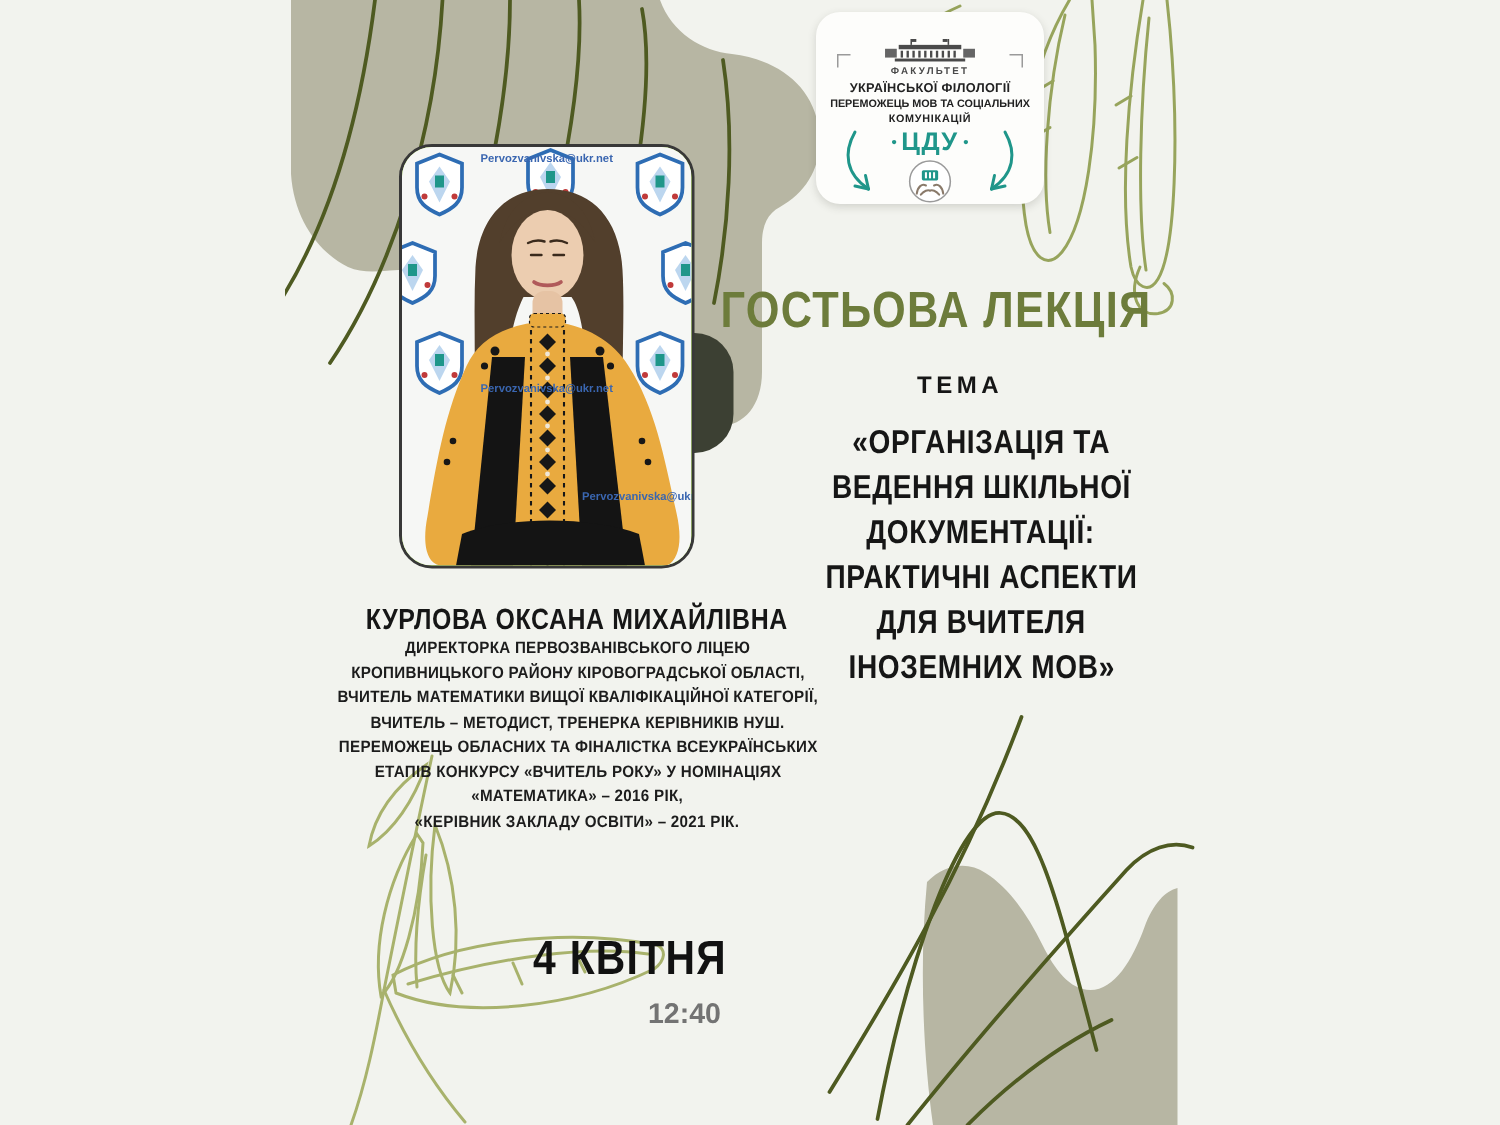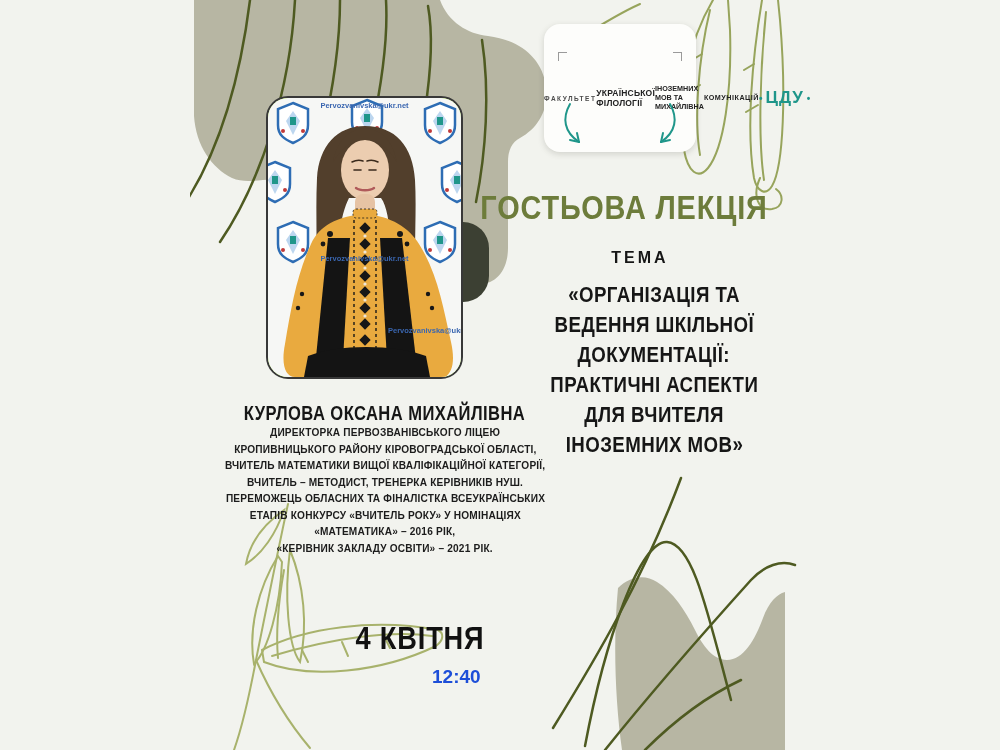--- a/index.html
+++ b/index.html
@@ -16,31 +16,31 @@
   .tema{left:470px;top:249px;width:340px;text-align:center;font-size:16px;font-weight:800;
         letter-spacing:3px;color:#161616;z-index:4;}
   .topic{left:474px;top:280px;width:360px;text-align:center;font-size:22px;font-weight:800;
          line-height:30px;letter-spacing:.5px;color:#161616;z-index:4;}
   .name{left:205px;top:402px;width:360px;text-align:center;font-size:19.5px;font-weight:800;
         letter-spacing:.5px;color:#161616;z-index:4;}
   .bio{left:195px;top:424px;width:380px;text-align:center;font-size:11px;font-weight:700;
        line-height:16.5px;letter-spacing:.2px;color:#1c1c1c;z-index:4;}
   .date{left:270px;top:620px;width:300px;text-align:center;font-size:32px;font-weight:800;
         letter-spacing:1px;color:#111;z-index:4;}
-  .time{left:432px;top:666px;width:80px;font-size:19px;font-weight:800;color:#1d4ed8;z-index:4;}
+  .time{left:432px;top:666px;width:80px;font-size:19px;font-weight:800;color:#737373;z-index:4;}
 
   .photo{left:266px;top:96px;width:197px;height:283px;border-radius:22px;overflow:hidden;
          background:#bef264;border:2px solid #383838;box-sizing:border-box;z-index:2;}
   .wm{position:absolute;width:100%;text-align:center;color:#3a66b0;font-size:7.5px;font-weight:700;
       white-space:nowrap;z-index:1;}
 
   .crescent{left:437px;top:222px;width:52px;height:80px;background:#3c4033;border-radius:26px;z-index:1;}
 
-  .logo-card{left:544px;top:24px;width:152px;height:128px;background:#fdfdfb;border-radius:16px;
-             box-shadow:0 2px 6px rgba(60,60,50,.18);z-index:2;display:flex;flex-direction:row;
+  .logo-card{left:544px;top:8px;width:152px;height:128px;background:#fdfdfb;border-radius:16px;
+             box-shadow:0 2px 6px rgba(60,60,50,.18);z-index:2;display:flex;flex-direction:column;
              align-items:center;padding-top:18px;box-sizing:border-box;}
   .logo-faculty{font-size:6.5px;letter-spacing:1.5px;color:#4a4a4a;margin-top:2px;font-weight:700;}
   .logo-l1{font-size:8.5px;font-weight:800;color:#222;margin-top:2px;letter-spacing:.2px;}
   .logo-l2{font-size:7.2px;font-weight:800;color:#222;margin-top:1.5px;}
   .logo-l3{font-size:7.2px;font-weight:800;color:#222;margin-top:1px;letter-spacing:.5px;}
   .cdu-row{display:flex;align-items:center;gap:3px;margin-top:2px;color:#1f968a;}
   .cdu{font-size:17px;font-weight:800;letter-spacing:1px;}
   .cdu-dot{font-size:10px;font-weight:800;}
   .frame{position:absolute;border-color:#9a9a9a;}
 </style>
@@ -129,21 +129,21 @@
           <rect x="74" y="12" width="2.4" height="7"></rect>
         <rect x="4" y="10" width="12" height="9" opacity=".85"></rect>
           <rect x="84" y="10" width="12" height="9" opacity=".85"></rect>
         <rect x="14" y="20" width="72" height="3"></rect>
       </g>
     </svg>
     <div class="frame" style="left:14px;top:28px;width:8px;height:8px;border-left:1px solid #9a9a9a;border-top:1px solid #9a9a9a;"></div>
     <div class="frame" style="right:14px;top:28px;width:8px;height:8px;border-right:1px solid #9a9a9a;border-top:1px solid #9a9a9a;"></div>
     <div class="logo-faculty">ФАКУЛЬТЕТ</div>
     <div class="logo-l1">УКРАЇНСЬКОЇ ФІЛОЛОГІЇ</div>
-    <div class="logo-l2">ІНОЗЕМНИХ МОВ ТА МИХАЙЛІВНА</div>
+    <div class="logo-l2">ПЕРЕМОЖЕЦЬ МОВ ТА СОЦІАЛЬНИХ</div>
     <div class="logo-l3">КОМУНІКАЦІЙ</div>
     <div class="cdu-row">
       <span class="cdu-dot">•</span>
       <span class="cdu">ЦДУ</span>
       <span class="cdu-dot">•</span>
     </div>
     <svg class="abs" style="left:16px;top:78px;" width="26" height="44" viewBox="0 0 26 44">
       <g fill="none" stroke="#1f968a" stroke-width="2" stroke-linecap="round">
         <path d="M10,2 C2,16 4,30 19,40"></path>
           <path d="M19,40 L10,38"></path>

